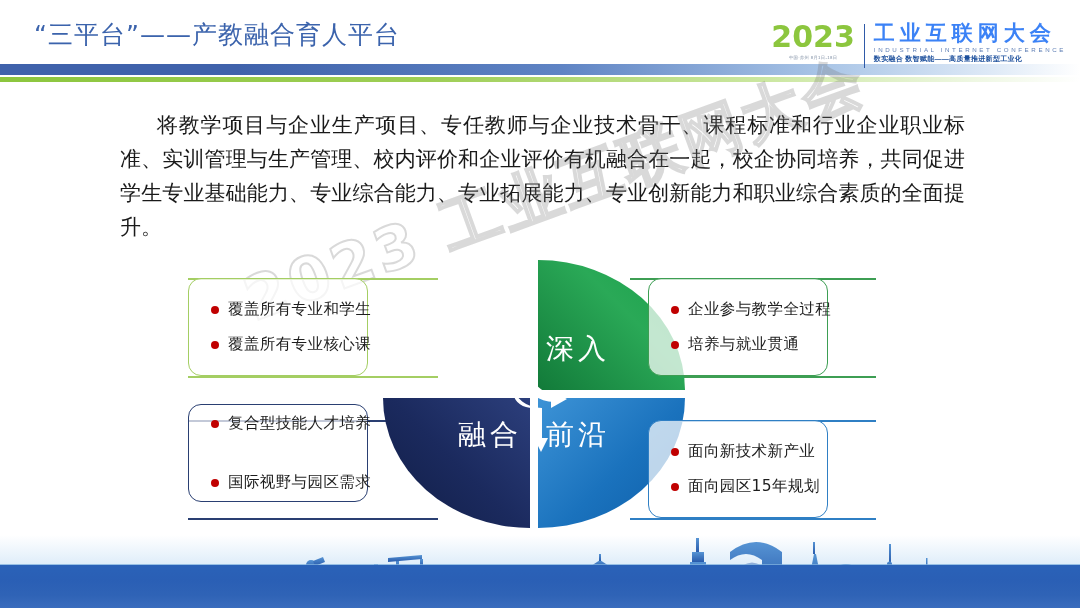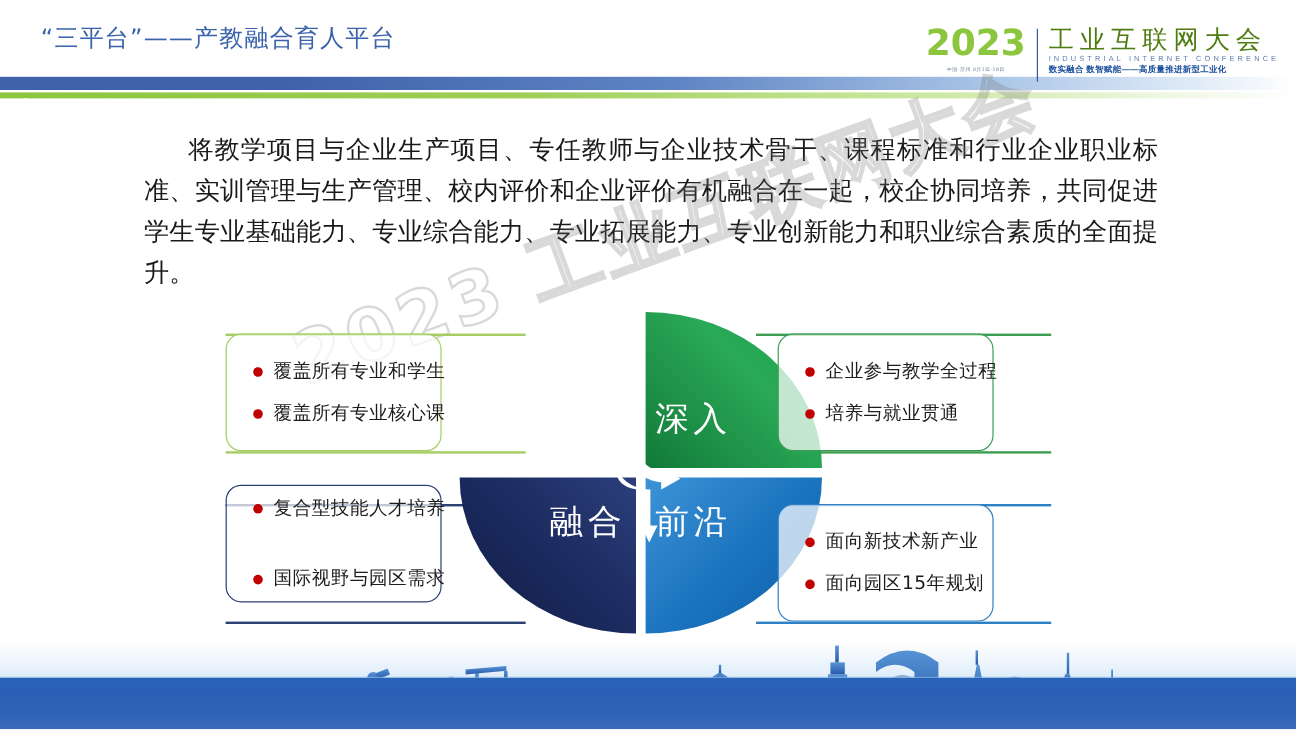--- a/index.html
+++ b/index.html
@@ -7,21 +7,21 @@
     width:1080px;height:608px;overflow:hidden;
     background:#ffffff;
     font-family:"Liberation Sans","DejaVu Sans",sans-serif;
     position:relative;
   }
   #slide{position:absolute;inset:0;width:1080px;height:608px;overflow:hidden;background:#fff;}
 
   
   .hdr-title{
     position:absolute;left:34px;top:18px;
-    font-size:20px;color:#3b63ac;letter-spacing:1px;
+    font-size:25px;color:#3b63ac;letter-spacing:1px;
     white-space:nowrap;font-family:"DejaVu Sans",sans-serif;
   }
   .hdr-bar{
     position:absolute;left:0;top:64px;width:1080px;height:11px;
     background:linear-gradient(90deg,#3f62ab 0%,#3f62ab 22%,#5f84c4 52%,#a8c4e6 76%,#dfeaf7 92%,#ffffff 100%);
   }
   .hdr-bar2{
     position:absolute;left:0;top:75px;width:1080px;height:2px;background:#ffffff;
   }
   .hdr-line-green{
@@ -39,21 +39,21 @@
     font-size:30px;line-height:30px;font-weight:bold;color:#8cc63e;letter-spacing:0px;
     font-family:"DejaVu Sans",sans-serif;
   }
   .logo-city{
     margin-top:3px;font-size:4.4px;line-height:6px;color:#7a8aa0;letter-spacing:.4px;
     transform:scale(.96);white-space:nowrap;
   }
   .logo-div{width:1px;background:#2f5aa8;align-self:stretch;margin:2px 0 2px 0;}
   .logo-right{display:flex;flex-direction:column;padding-left:9px;}
   .logo-cn{
-    font-size:21px;line-height:23px;font-weight:normal;color:#4d7c0f;letter-spacing:5px;
+    font-size:21px;line-height:23px;font-weight:bold;color:#3b82f6;letter-spacing:5px;
     white-space:nowrap;font-family:"DejaVu Sans",sans-serif;
   }
   .logo-en{
     font-size:6.2px;line-height:9px;color:#5f7fb5;letter-spacing:2.6px;white-space:nowrap;
   }
   .logo-sub{
     font-size:7px;line-height:10px;color:#1c4f9c;font-weight:bold;letter-spacing:.3px;
     white-space:nowrap;
   }
 

